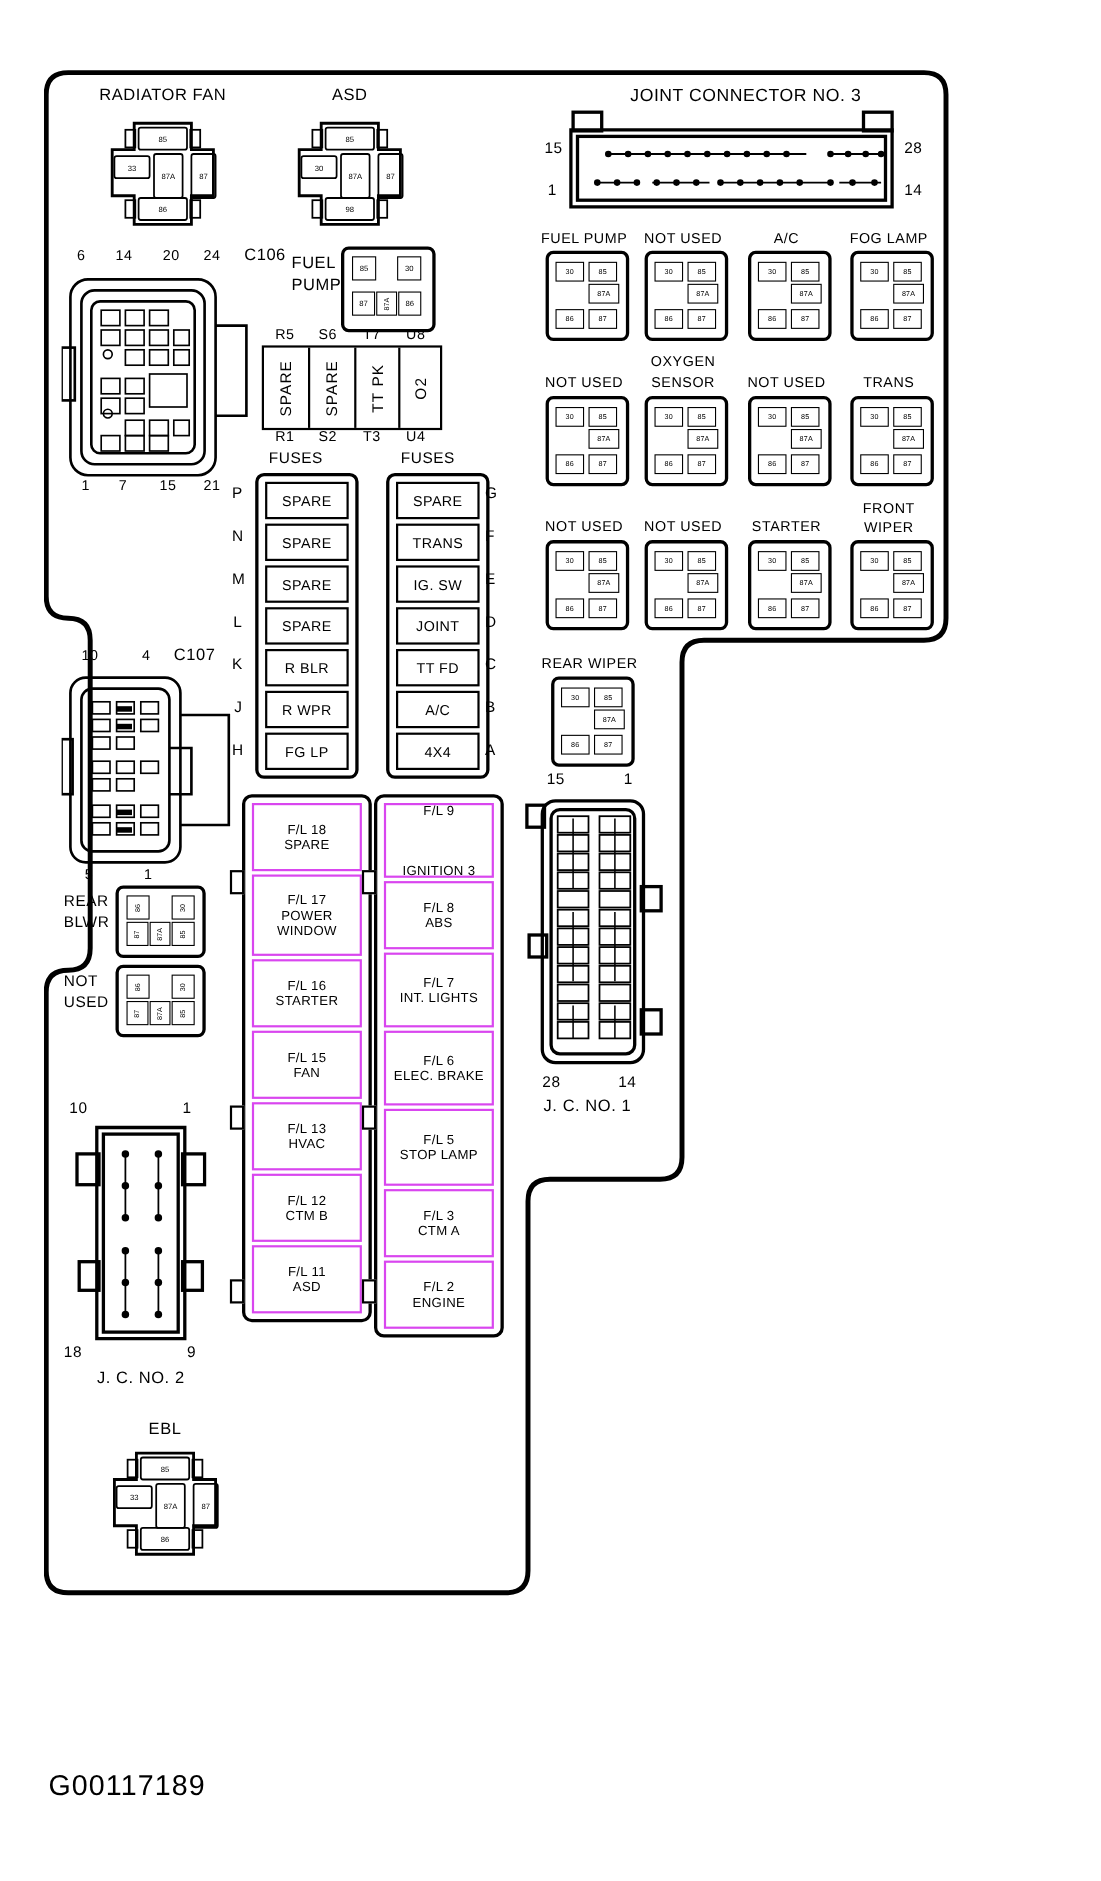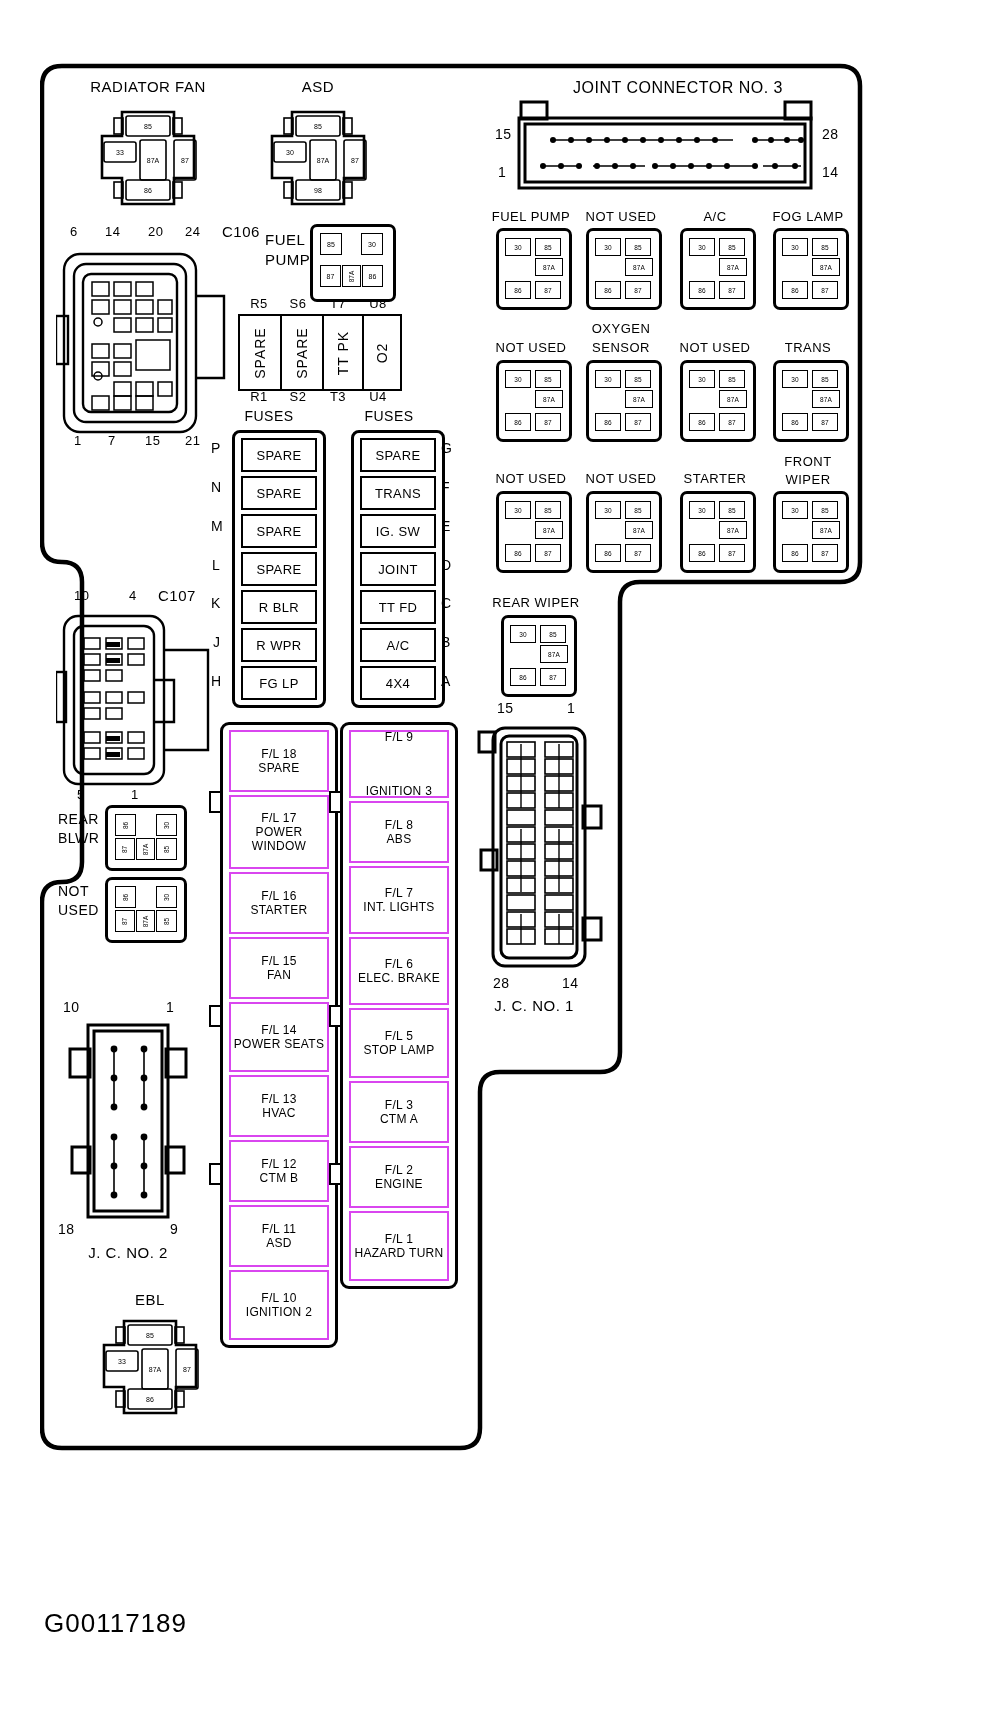--- a/index.html
+++ b/index.html
@@ -508,39 +508,31 @@
         <span style="text-align:center;">POWER WINDOW</span>
       </div>
     <div class="flbox" style="height:54px;">
         <span>F/L 16</span>
         <span>STARTER</span>
       </div>
     <div class="flbox" style="height:54px;">
         <span>F/L 15</span>
         <span>FAN</span>
       </div>
-    <div class="flbox" style="height:62px;">
-        <span>F/L 14</span>
-        <span style="text-align:center;">POWER SEATS</span>
-      </div>
     <div class="flbox" style="height:54px;">
         <span>F/L 13</span>
         <span>HVAC</span>
       </div>
     <div class="flbox" style="height:54px;">
         <span>F/L 12</span>
         <span>CTM B</span>
       </div>
     <div class="flbox" style="height:54px;">
         <span>F/L 11</span>
         <span>ASD</span>
-      </div>
-    <div class="flbox" style="height:62px;">
-        <span>F/L 10</span>
-        <span style="text-align:center;">IGNITION 2</span>
       </div>
   </div>
 
   <div class="abs" style="left:209px;top:791px;width:13px;height:22px;border:2px solid #000;background:#fff;"></div>
   <div class="abs" style="left:209px;top:1005px;width:13px;height:22px;border:2px solid #000;background:#fff;"></div>
   <div class="abs" style="left:209px;top:1163px;width:13px;height:22px;border:2px solid #000;background:#fff;"></div>
 
   <div class="flcol" style="left:340px;top:722px;width:100px;">
     <div class="flbox" style="height:60px;gap:40px;">
         <span>F/L 9</span>
@@ -562,24 +554,20 @@
         <span>F/L 5</span>
         <span style="text-align:center;">STOP LAMP</span>
       </div>
     <div class="flbox" style="height:54px;">
         <span>F/L 3</span>
         <span>CTM A</span>
       </div>
     <div class="flbox" style="height:54px;">
         <span>F/L 2</span>
         <span>ENGINE</span>
-      </div>
-    <div class="flbox" style="height:62px;">
-        <span>F/L 1</span>
-        <span style="text-align:center;">HAZARD TURN</span>
       </div>
   </div>
   <div class="abs" style="left:329px;top:791px;width:13px;height:22px;border:2px solid #000;background:#fff;"></div>
   <div class="abs" style="left:329px;top:1005px;width:13px;height:22px;border:2px solid #000;background:#fff;"></div>
   <div class="abs" style="left:329px;top:1163px;width:13px;height:22px;border:2px solid #000;background:#fff;"></div>
 
   <div class="lbl t14" style="left:497px;top:701px;">15</div>
   <div class="lbl t14" style="left:567px;top:701px;">1</div>
   <div class="conn" style="left:475px;top:722px;">
     <svg width="130" height="250" viewBox="0 0 130 250">

